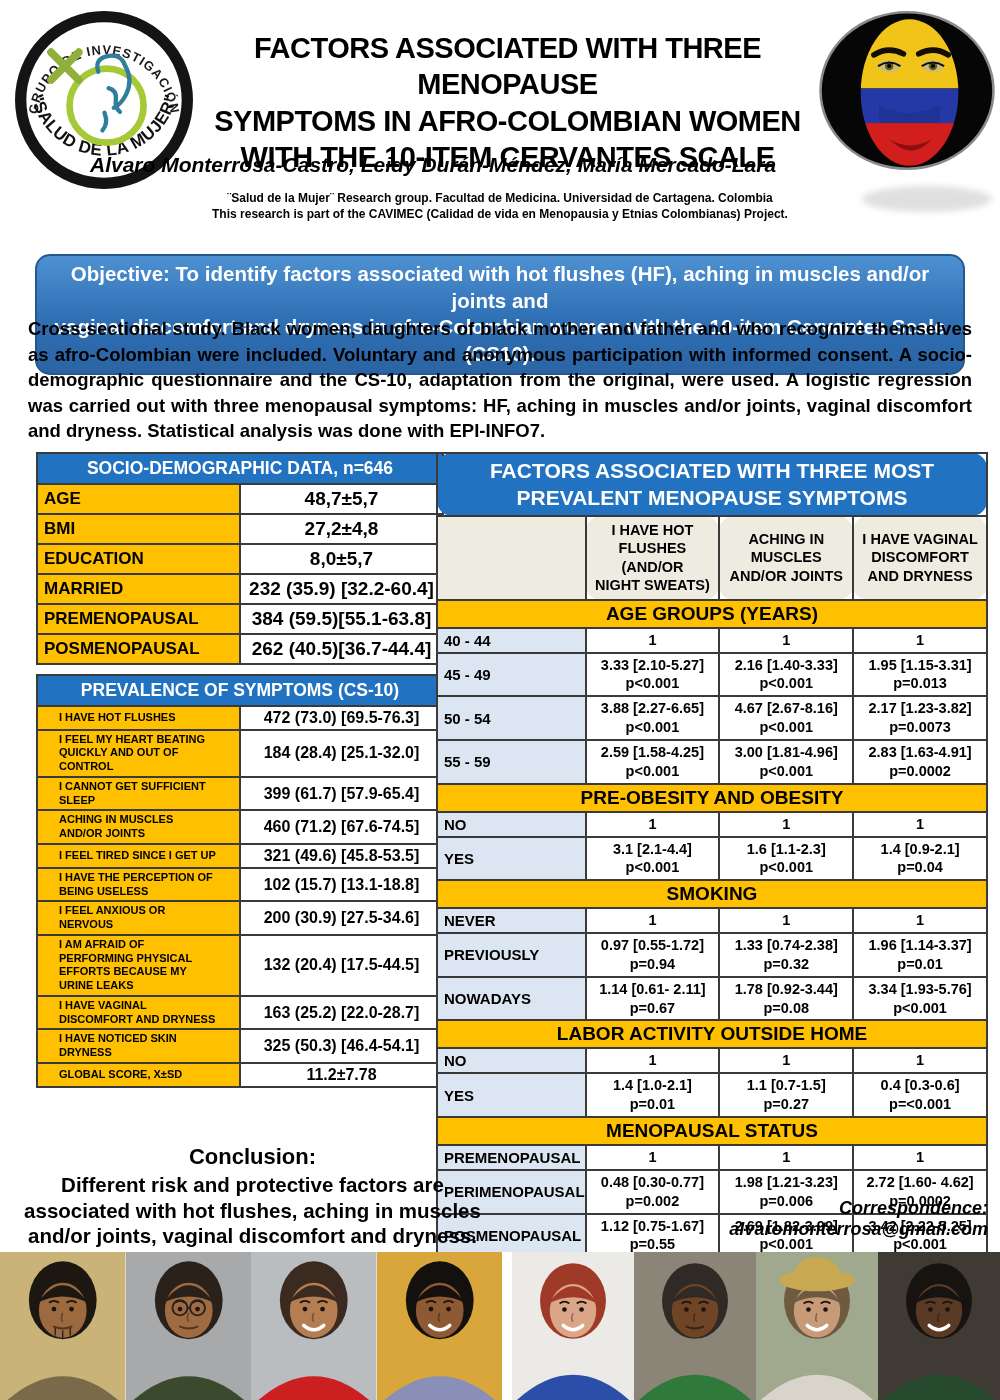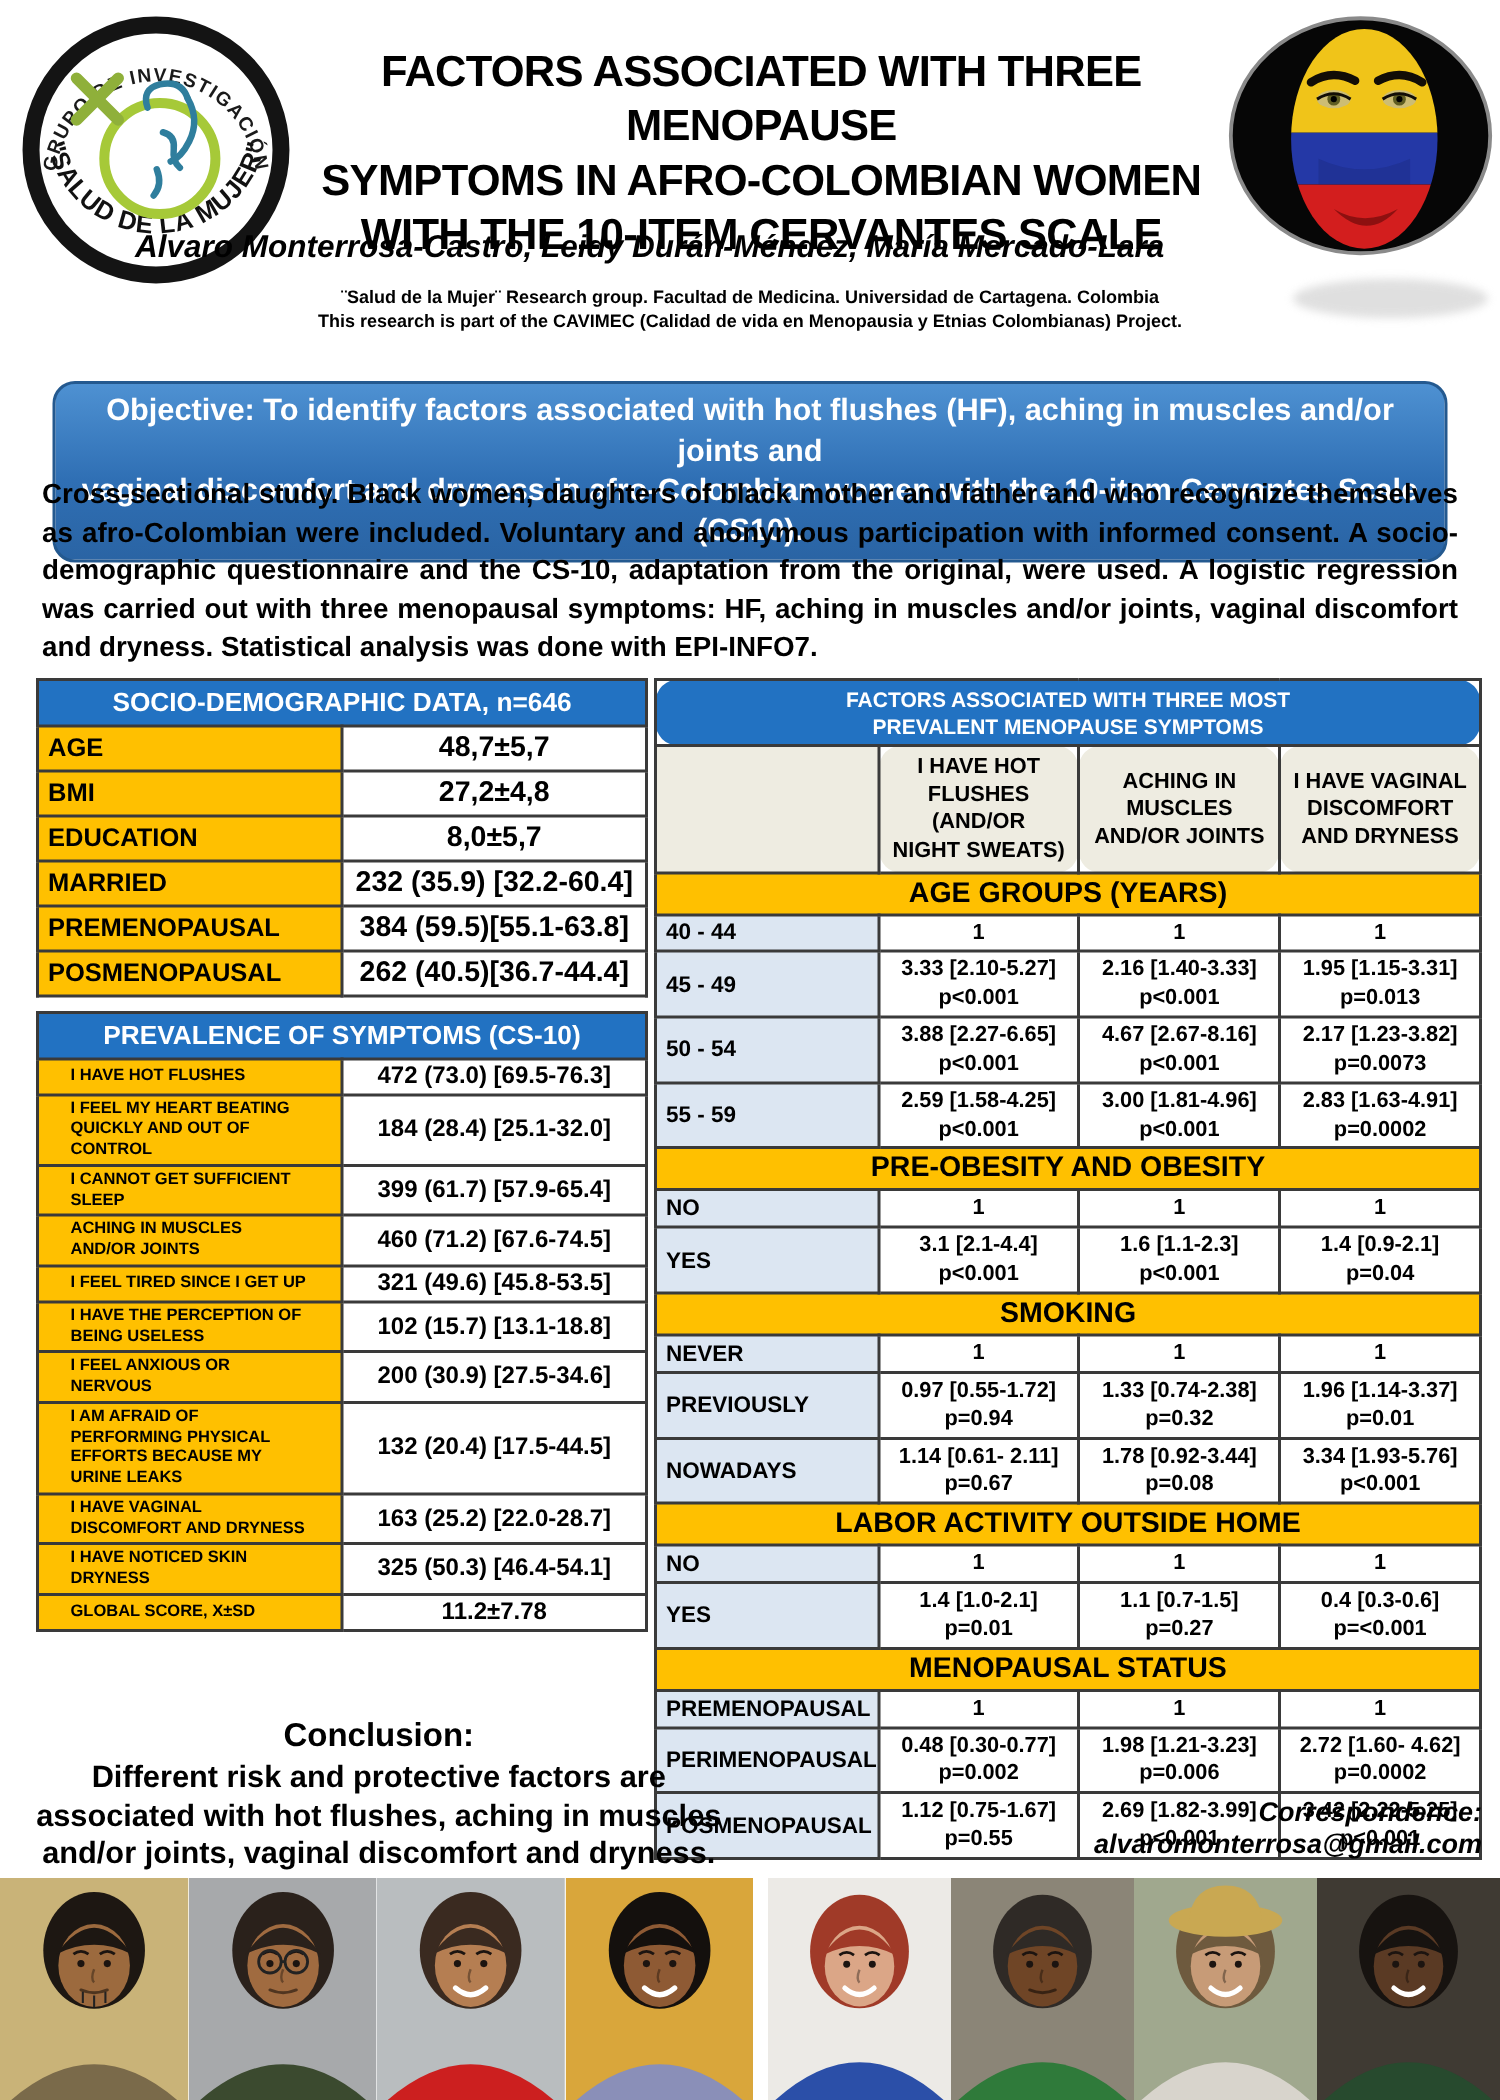--- a/index.html
+++ b/index.html
@@ -27,29 +27,29 @@
   #methods{position:absolute;left:28px;top:316px;width:944px;font-weight:bold;font-size:18.5px;
            line-height:1.38;text-align:justify;}
 
   
   table{border-collapse:collapse;width:100%;table-layout:fixed;}
   th,td{border:2px solid #3a3a3a;font-weight:bold;vertical-align:middle;}
   th.ttl{background:#2272c2;color:#fff;font-size:17.5px;padding:3px 2px;text-align:center;line-height:1.3;}
   td.lbl{background:#ffc000;text-align:left;}
   td.val{background:#fff;text-align:center;}
 
-  #left-col{position:absolute;left:24px;top:452px;width:408px;}
+  #left-col{position:absolute;left:36px;top:452px;width:408px;}
   .socio td.lbl{width:47%;font-size:17px;padding:3px 6px;}
   .socio td.val{font-size:19px;padding:3px 2px;}
   .prev{margin-top:9px;}
   .prev td.lbl{width:54%;font-size:11px;padding:2px 21px;line-height:1.25;}
   .prev td.val{font-size:16px;padding:2px 2px;}
 
   #right-col{position:absolute;left:436px;top:452px;width:552px;}
-  .factors th.ttl{font-size:14px;}
+  .factors th.ttl{font-size:21px;}
   .factors th.col{background:#eeece1;font-size:14.5px;line-height:1.28;padding:4px 2px;text-align:center;}
   .factors td.sec{background:#ffc000;text-align:center;font-size:19px;padding:2px;}
   .factors td.lbl{background:#dce6f2;font-size:15px;padding:2px 6px;}
   .factors td.val{font-size:14.5px;line-height:1.3;padding:2px 1px;}
   .factors col.c0{width:27%;}
 
   #conclusion{position:absolute;left:0;top:1144px;width:505px;text-align:center;font-weight:bold;}
   #conclusion .h{font-size:22px;}
   #conclusion .t{font-size:20.5px;line-height:1.25;margin-top:2px;}
   #correspondence{position:absolute;right:12px;top:1198px;width:395px;text-align:right;

